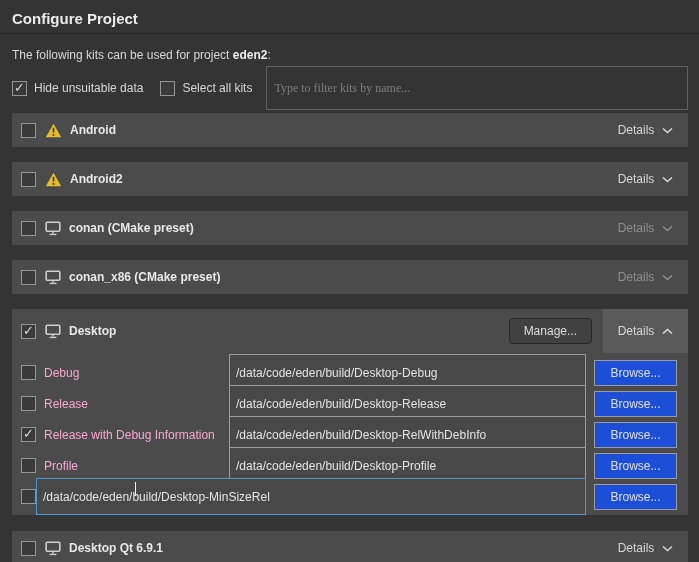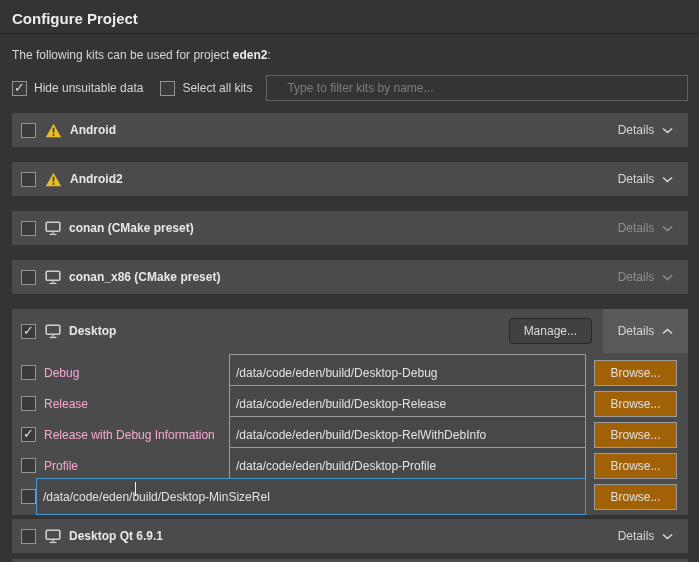--- a/index.html
+++ b/index.html
@@ -58,41 +58,41 @@
   .cb-label {
     font-size: 12px;
     margin-left: 7px;
     white-space: nowrap;
   }
   .controls-row .cb-group { display: flex; align-items: center; }
   .controls-row .cb-group + .cb-group { margin-left: 17px; }
   .filter-input {
     flex: 1;
     margin-left: 14px;
-    height: 26px;
+    height: 44px;
     background: #343434;
     border: 1px solid #606060;
     color: #e3e3e3;
-    font-family: Liberation Sans, sans-serif;
-    font-size: 12px;
-    padding: 0 20px;
+    font-family: Liberation Serif, serif;
+    font-size: 12px;
+    padding: 0 7px;
     outline: none;
   }
   .filter-input::placeholder { color: #7d7d7d; }
 
   
   .kit-list { margin-top: 12px; }
   .kit { background: #4b4b4b; margin-bottom: 15px; }
   .kit-header {
     display: flex;
     align-items: center;
     height: 34px;
     padding-left: 9px;
   }
-  .kit.expanded { margin-bottom: 4px; }
+  .kit.expanded { margin-bottom: 16px; }
   .kit.expanded .kit-header { height: 44px; }
   .kit-icon { margin-left: 9px; display: inline-flex; align-items: center; }
   .kit-name {
     margin-left: 8px;
     font-size: 12px;
     font-weight: bold;
     color: #e8e8e8;
     white-space: nowrap;
   }
   .spacer { flex: 1; }
@@ -160,21 +160,21 @@
     top: 4px;
     width: 1px;
     height: 14px;
     background: #f0f0f0;
   }
   .config-row.focused .caret { display: block; }
   .browse-btn {
     margin-left: 8px;
     width: 83px;
     height: 26px;
-    background: #a16207;
+    background: #1d4ed8;
     border: 1px solid #9b9b9b;
     border-radius: 0;
     color: #e0e0e0;
     font-family: "Liberation Sans", sans-serif;
     font-size: 12px;
     cursor: default;
     flex: 0 0 auto;
   }
   .next-row-sliver {
     position: absolute;

